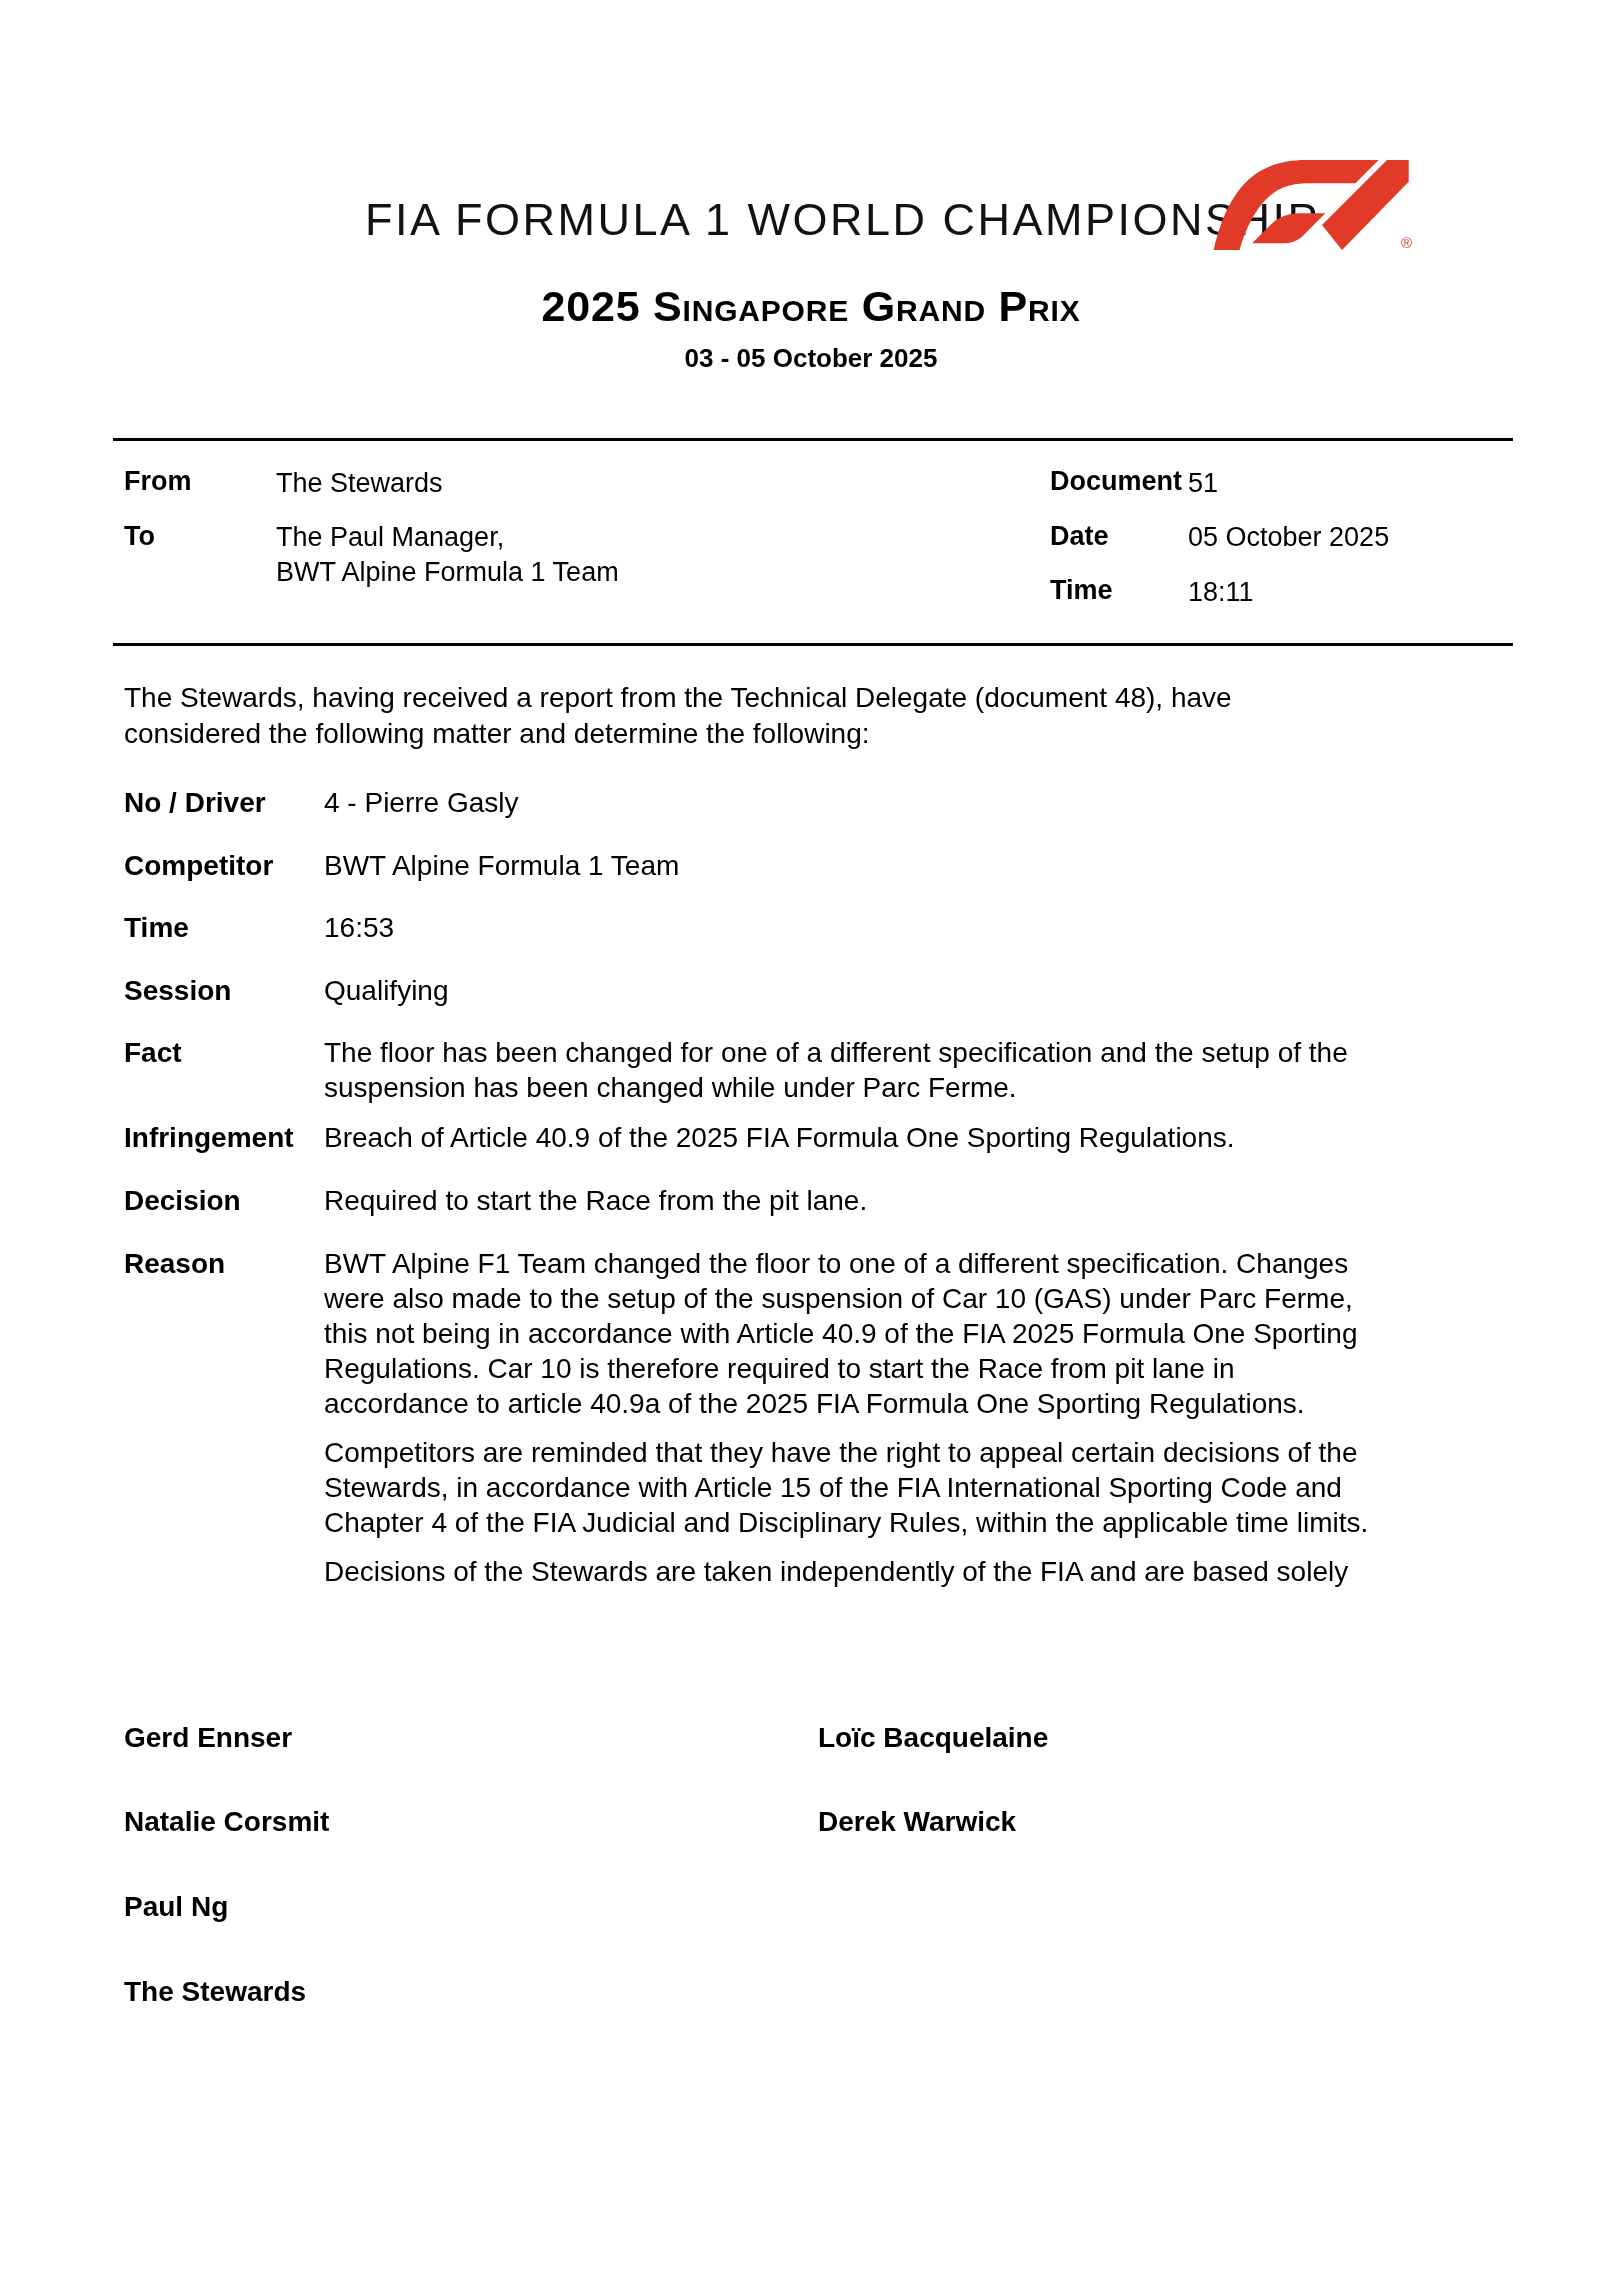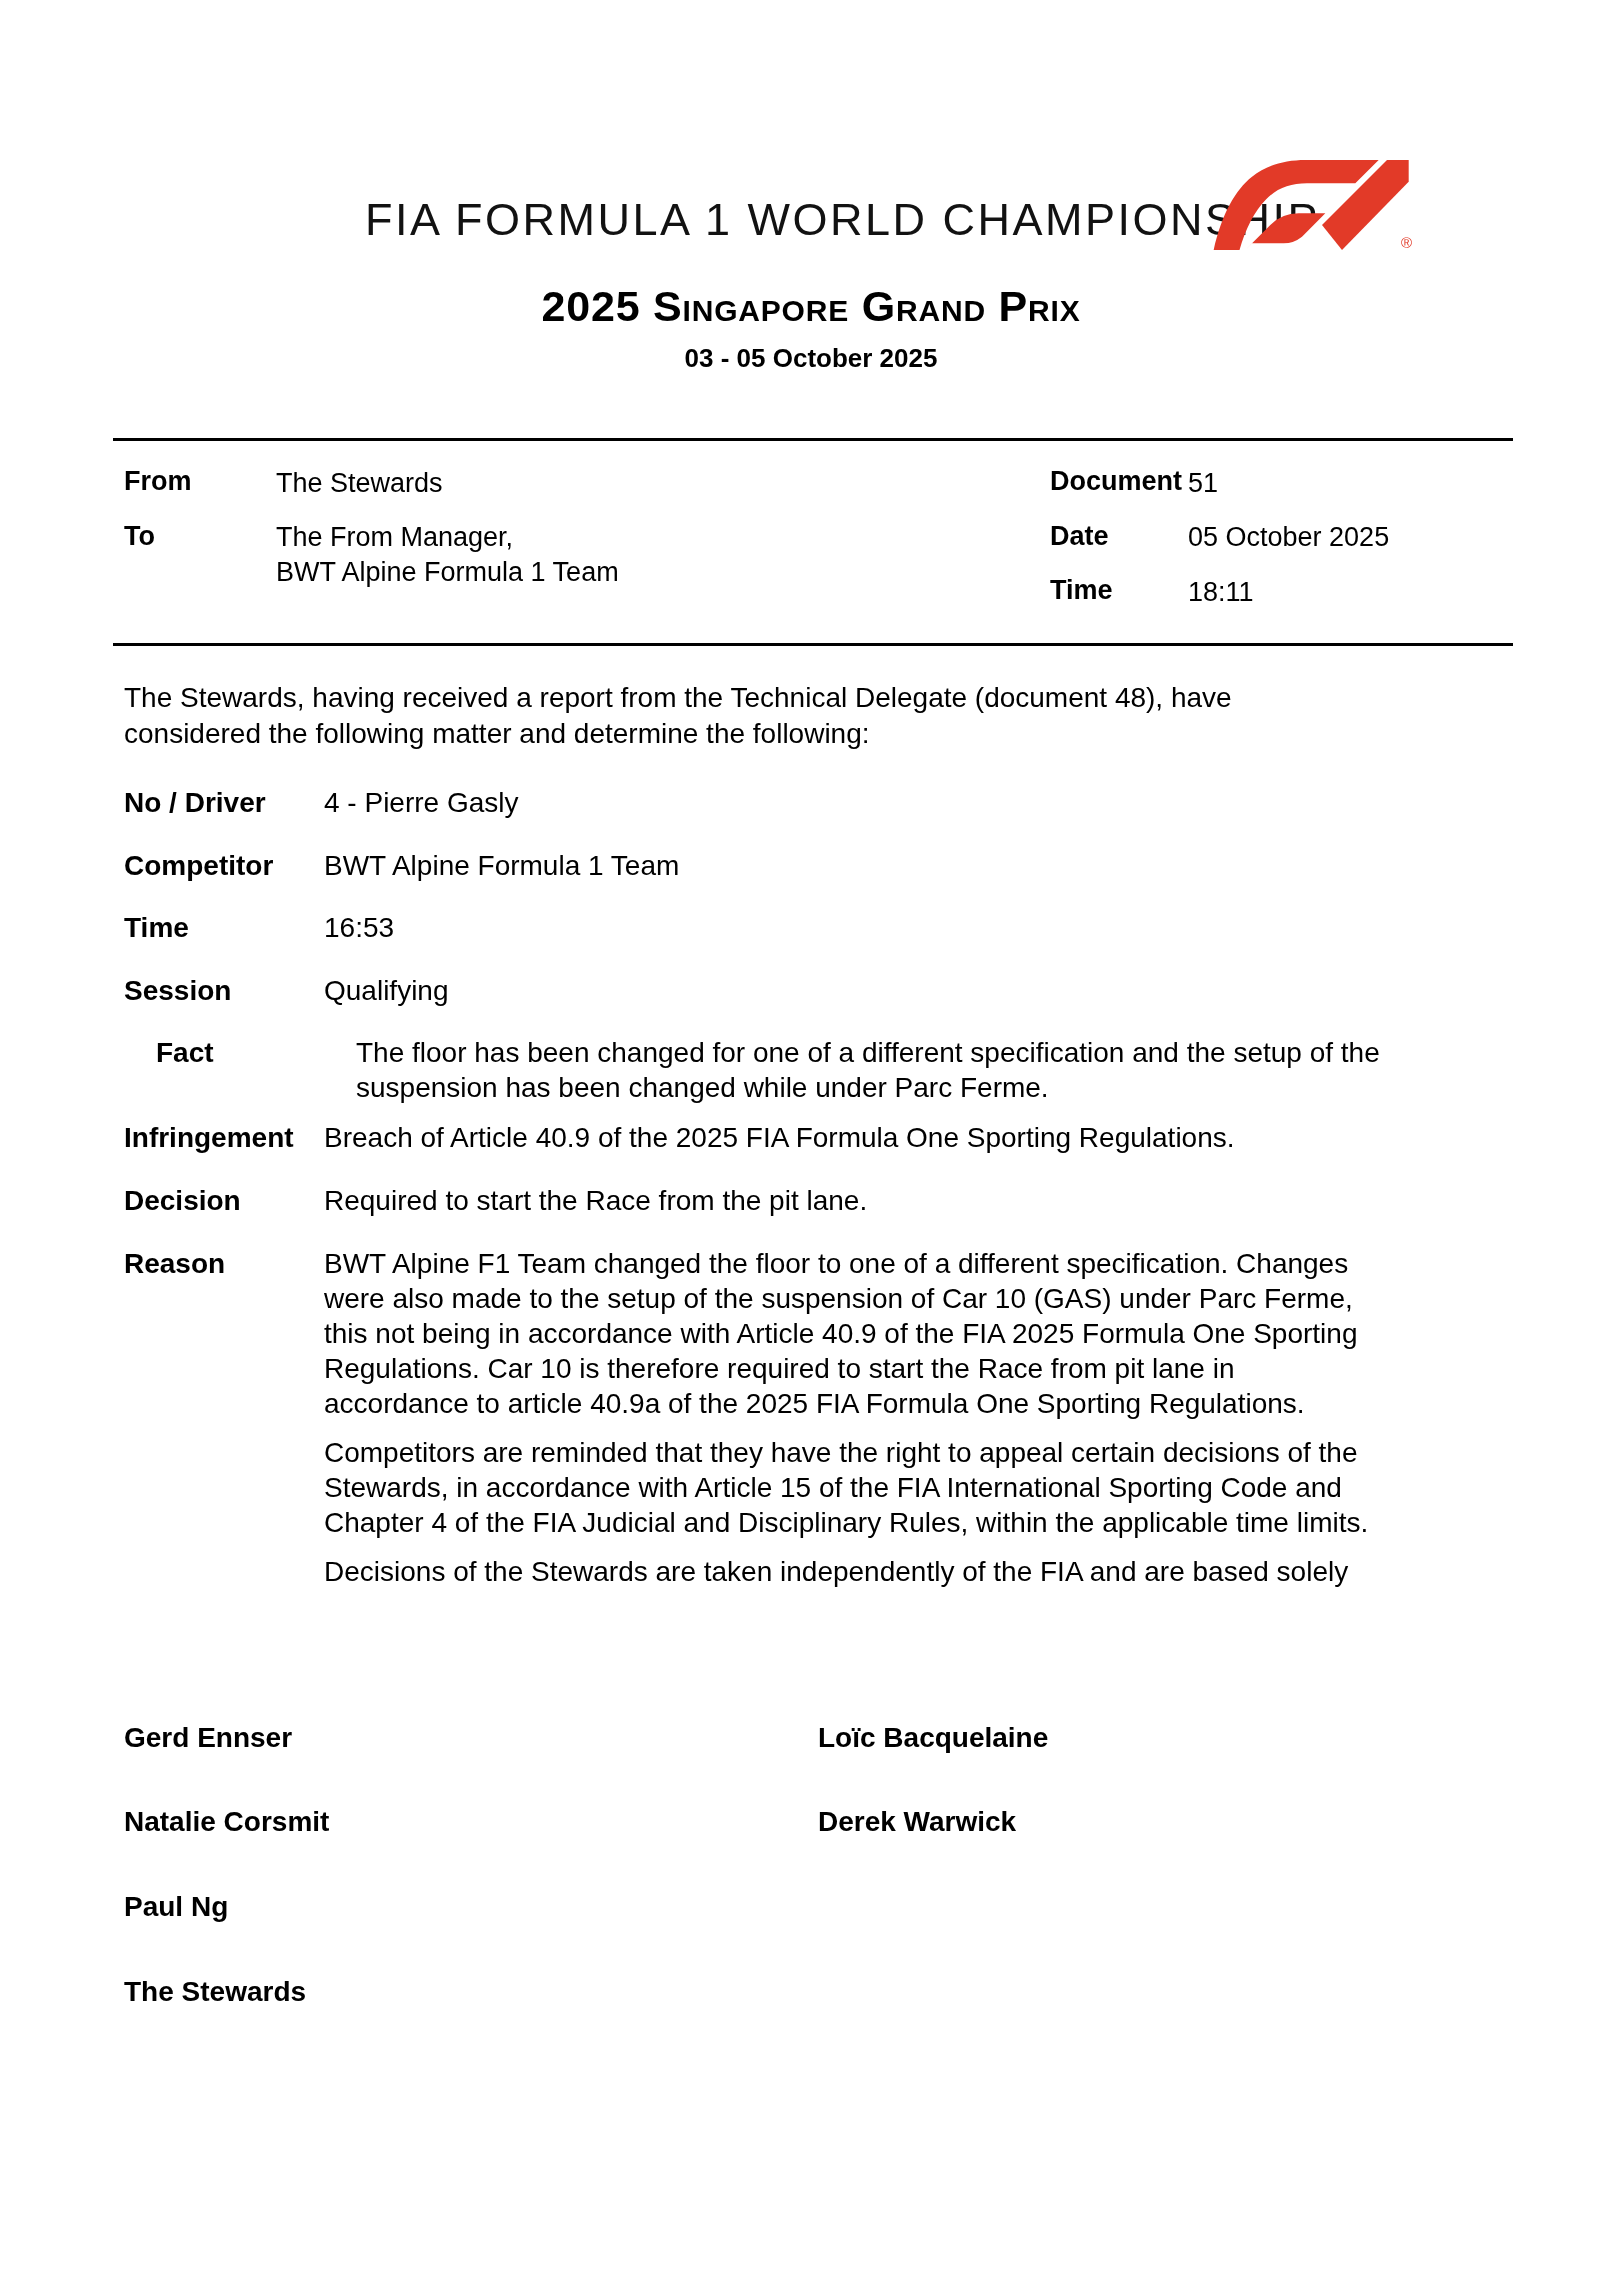--- a/index.html
+++ b/index.html
@@ -52,21 +52,21 @@
   .m-date-v{left:1188px;top:520px;}
   .m-time-l{left:1050px;top:573px;}
   .m-time-v{left:1188px;top:575px;}
 
   
   .intro{position:absolute;left:124px;top:680px;width:1420px;font-size:28px;line-height:36px;}
 
   
   .fields{position:absolute;left:124px;top:785px;width:1420px;font-size:28px;line-height:35px;}
   .frow{display:flex;margin-bottom:27.6px;}
-  .frow.tight{margin-bottom:15px;margin-left:32px;}
+  .frow.tight{margin-bottom:15px;}
   .flabel{flex:0 0 200px;width:200px;font-weight:bold;}
   .fvalue{flex:1;}
   .para{margin:0 0 14px 0;}
   .para:last-child{margin-bottom:0;}
   .tline{white-space:nowrap;}
 
   
   .sig{position:absolute;font-weight:bold;font-size:28px;line-height:35px;white-space:nowrap;}
   .sig-l1{left:124px;top:1720px;}
   .sig-l2{left:124px;top:1804px;}
@@ -96,21 +96,21 @@
 
   <div class="doc-title">2025 Singapore Grand Prix</div>
   <div class="doc-subtitle">03 - 05 October 2025</div>
 
   <div class="rule rule-top"></div>
 
   <div class="meta-item meta-label m-from-l">From</div>
   <div class="meta-item m-from-v">The Stewards</div>
   <div class="meta-item meta-label m-to-l">To</div>
   <div class="meta-item m-to-v">
-    <div class="tline">The From Manager,</div>
+    <div class="tline">The Paul Manager,</div>
     <div class="tline">BWT Alpine Formula 1 Team</div>
   </div>
   <div class="meta-item meta-label m-doc-l">Document</div>
   <div class="meta-item m-doc-v">51</div>
   <div class="meta-item meta-label m-date-l">Date</div>
   <div class="meta-item m-date-v">05 October 2025</div>
   <div class="meta-item meta-label m-time-l">Time</div>
   <div class="meta-item m-time-v">18:11</div>
 
   <div class="rule rule-bottom"></div>

